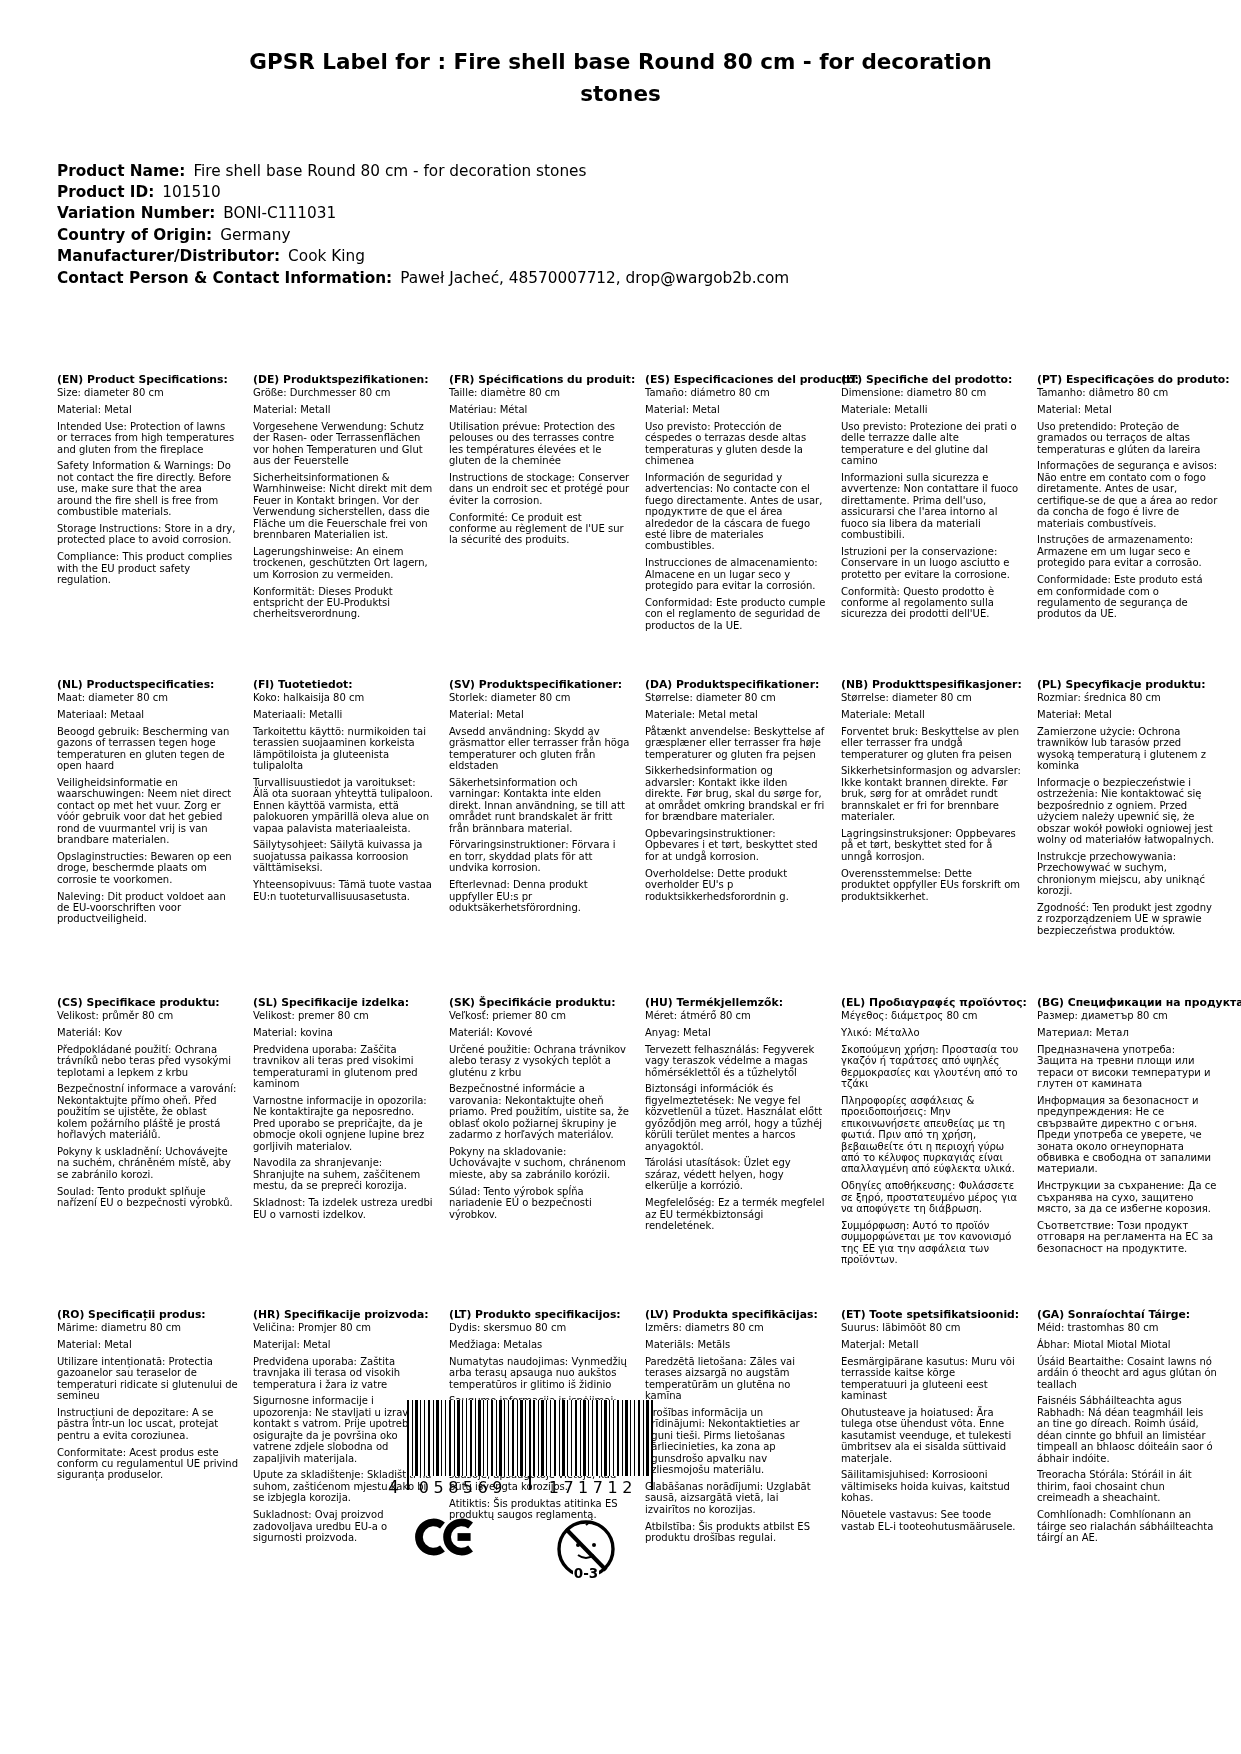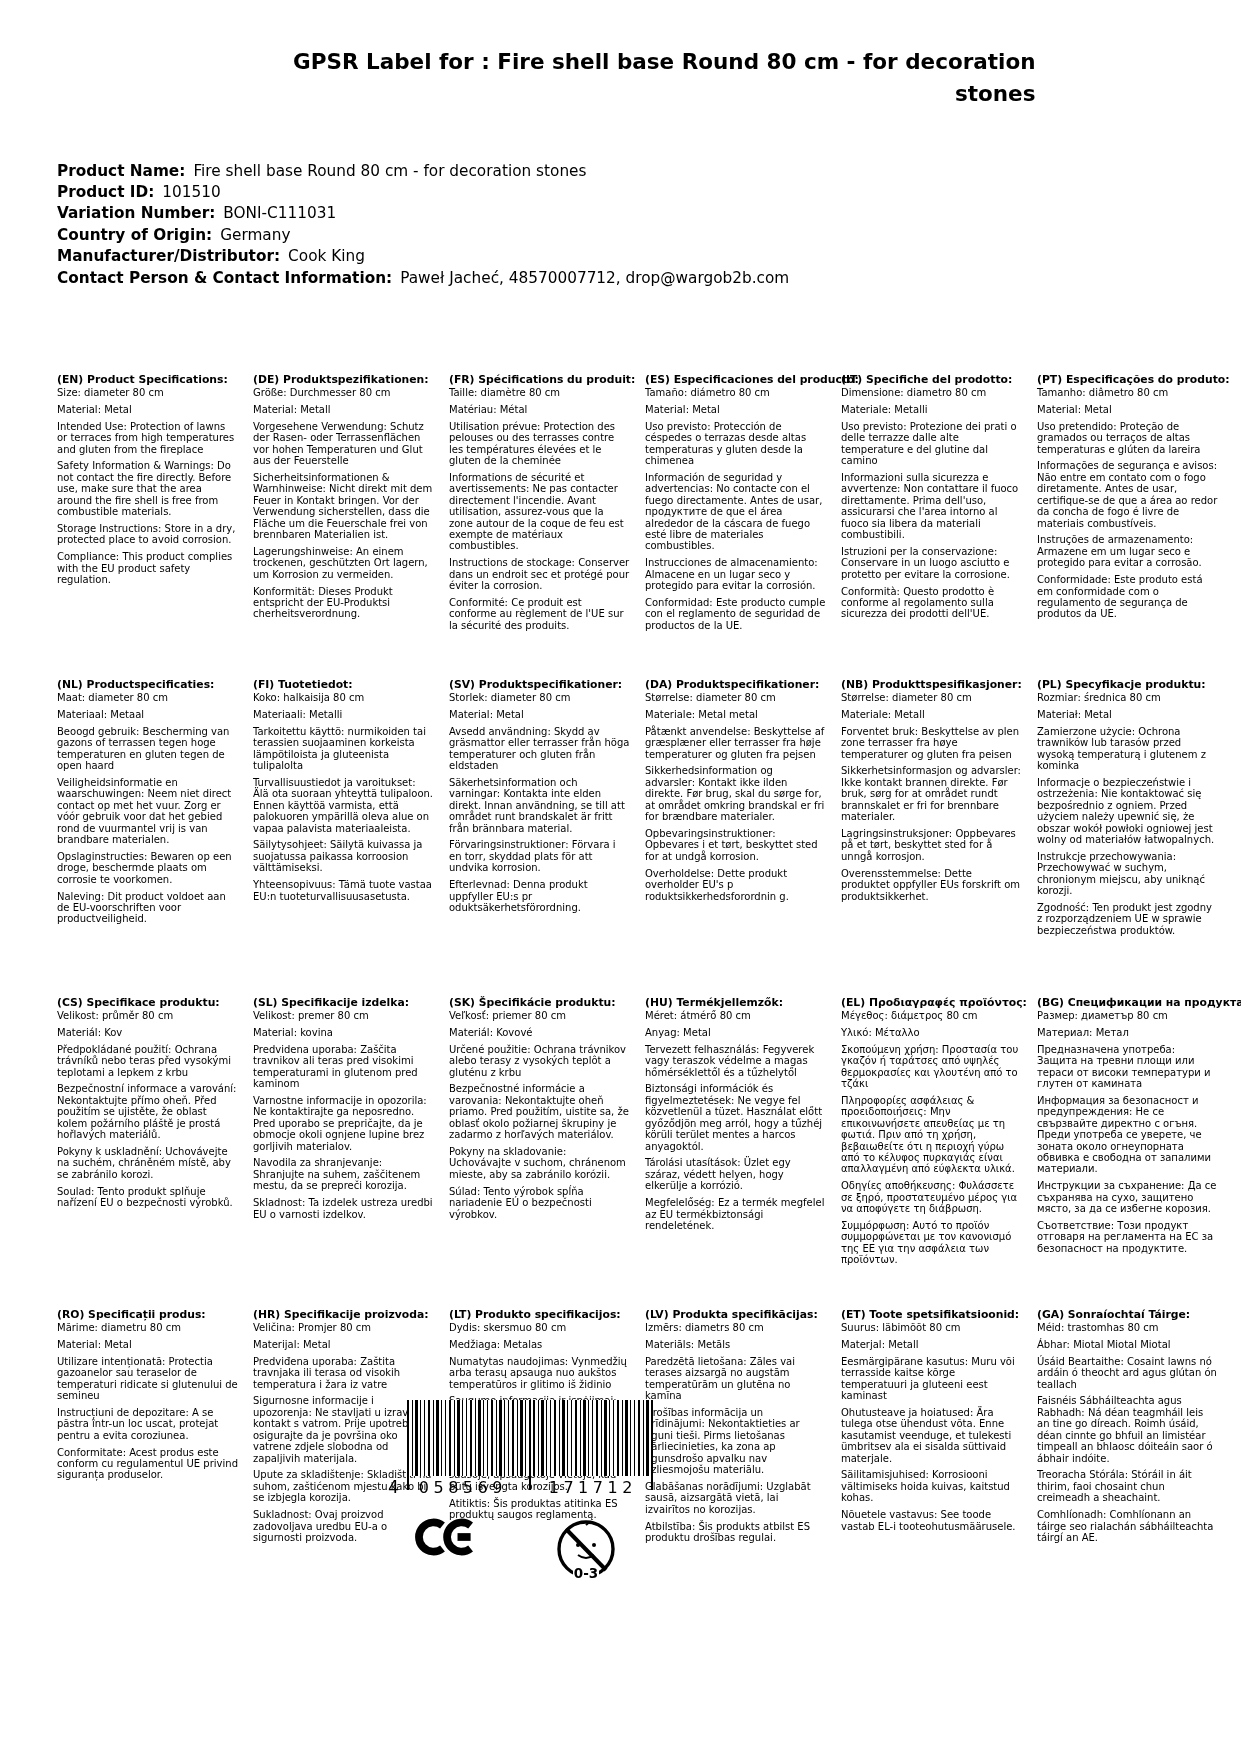--- a/index.html
+++ b/index.html
@@ -1,19 +1,19 @@
 <!DOCTYPE html>
 <html><head>
 <meta charset="utf-8">
 <style>
   html,body { margin:0; padding:0; background:#ffffff; }
   body { width:1241px; height:1754px; position:relative; color:#000;
          font-family:"DejaVu Sans", sans-serif; overflow:hidden; }
 
-  h1.title { width:830px; margin:46px auto 0; text-align:right;
+  h1.title { width:830px; margin:46px auto 0; text-align:center;
              font-size:21.5px; line-height:1.5; font-weight:bold; }
 
   .info { margin:50px 0 0 57px; font-size:15.3px; }
   .info-row { line-height:21.4px; white-space:nowrap; }
   .info-label { font-weight:bold; }
   .info-value { margin-left:8px; }
 
   .specs-grid { display:grid; grid-template-columns:repeat(6,181px);
                 column-gap:15px;
                 grid-template-rows:minmax(305px,auto) minmax(318px,auto) minmax(312px,auto) auto;
@@ -91,21 +91,20 @@
         <p>Sicherheitsinformationen &amp; Warnhinweise: Nicht direkt mit dem Feuer in Kontakt bringen. Vor der Verwendung sicherstellen, dass die Fläche um die Feuerschale frei von brennbaren Materialien ist.</p>
         <p>Lagerungshinweise: An einem trockenen, geschützten Ort lagern, um Korrosion zu vermeiden.</p>
         <p>Konformität: Dieses Produkt entspricht der EU-Produktsi cherheitsverordnung.</p>
       </div>
 
   <div class="spec">
     <h3>(FR) Spécifications du produit:</h3>
   <p>Taille: diamètre 80 cm</p>
         <p>Matériau: Métal</p>
         <p>Utilisation prévue: Protection des pelouses ou des terrasses contre les températures élevées et le gluten de la cheminée</p>
-        <p>Informations de sécurité et avertissements: Ne pas contacter directement l'incendie. Avant utilisation, assurez-vous que la zone autour de la coque de feu est exempte de matériaux combustibles.</p>
         <p>Instructions de stockage: Conserver dans un endroit sec et protégé pour éviter la corrosion.</p>
         <p>Conformité: Ce produit est conforme au règlement de l'UE sur la sécurité des produits.</p>
       </div>
 
   <div class="spec">
     <h3>(ES) Especificaciones del producto:</h3>
   <p>Tamaño: diámetro 80 cm</p>
         <p>Material: Metal</p>
         <p>Uso previsto: Protección de céspedes o terrazas desde altas temperaturas y gluten desde la chimenea</p>
         <p>Información de seguridad y advertencias: No contacte con el fuego directamente. Antes de usar, продуктите de que el área alrededor de la cáscara de fuego esté libre de materiales combustibles.</p>
@@ -170,21 +169,21 @@
         <p>Påtænkt anvendelse: Beskyttelse af græsplæner eller terrasser fra høje temperaturer og gluten fra pejsen</p>
         <p>Sikkerhedsinformation og advarsler: Kontakt ikke ilden direkte. Før brug, skal du sørge for, at området omkring brandskal er fri for brændbare materialer.</p>
         <p>Opbevaringsinstruktioner: Opbevares i et tørt, beskyttet sted for at undgå korrosion.</p>
         <p>Overholdelse: Dette produkt overholder EU's p roduktsikkerhedsforordnin g.</p>
       </div>
 
   <div class="spec">
     <h3>(NB) Produkttspesifikasjoner:</h3>
   <p>Størrelse: diameter 80 cm</p>
         <p>Materiale: Metall</p>
-        <p>Forventet bruk: Beskyttelse av plen zone terrasser fra høye temperaturer og gluten fra peisen</p>
+        <p>Forventet bruk: Beskyttelse av plen eller terrasser fra undgå temperaturer og gluten fra peisen</p>
         <p>Sikkerhetsinformasjon og advarsler: Ikke kontakt brannen direkte. Før bruk, sørg for at området rundt brannskalet er fri for brennbare materialer.</p>
         <p>Lagringsinstruksjoner: Oppbevares på et tørt, beskyttet sted for å unngå korrosjon.</p>
         <p>Overensstemmelse: Dette produktet oppfyller EUs forskrift om produktsikkerhet.</p>
       </div>
 
   <div class="spec">
     <h3>(PL) Specyfikacje produktu:</h3>
   <p>Rozmiar: średnica 80 cm</p>
         <p>Materiał: Metal</p>
         <p>Zamierzone użycie: Ochrona trawników lub tarasów przed wysoką temperaturą i glutenem z kominka</p>

